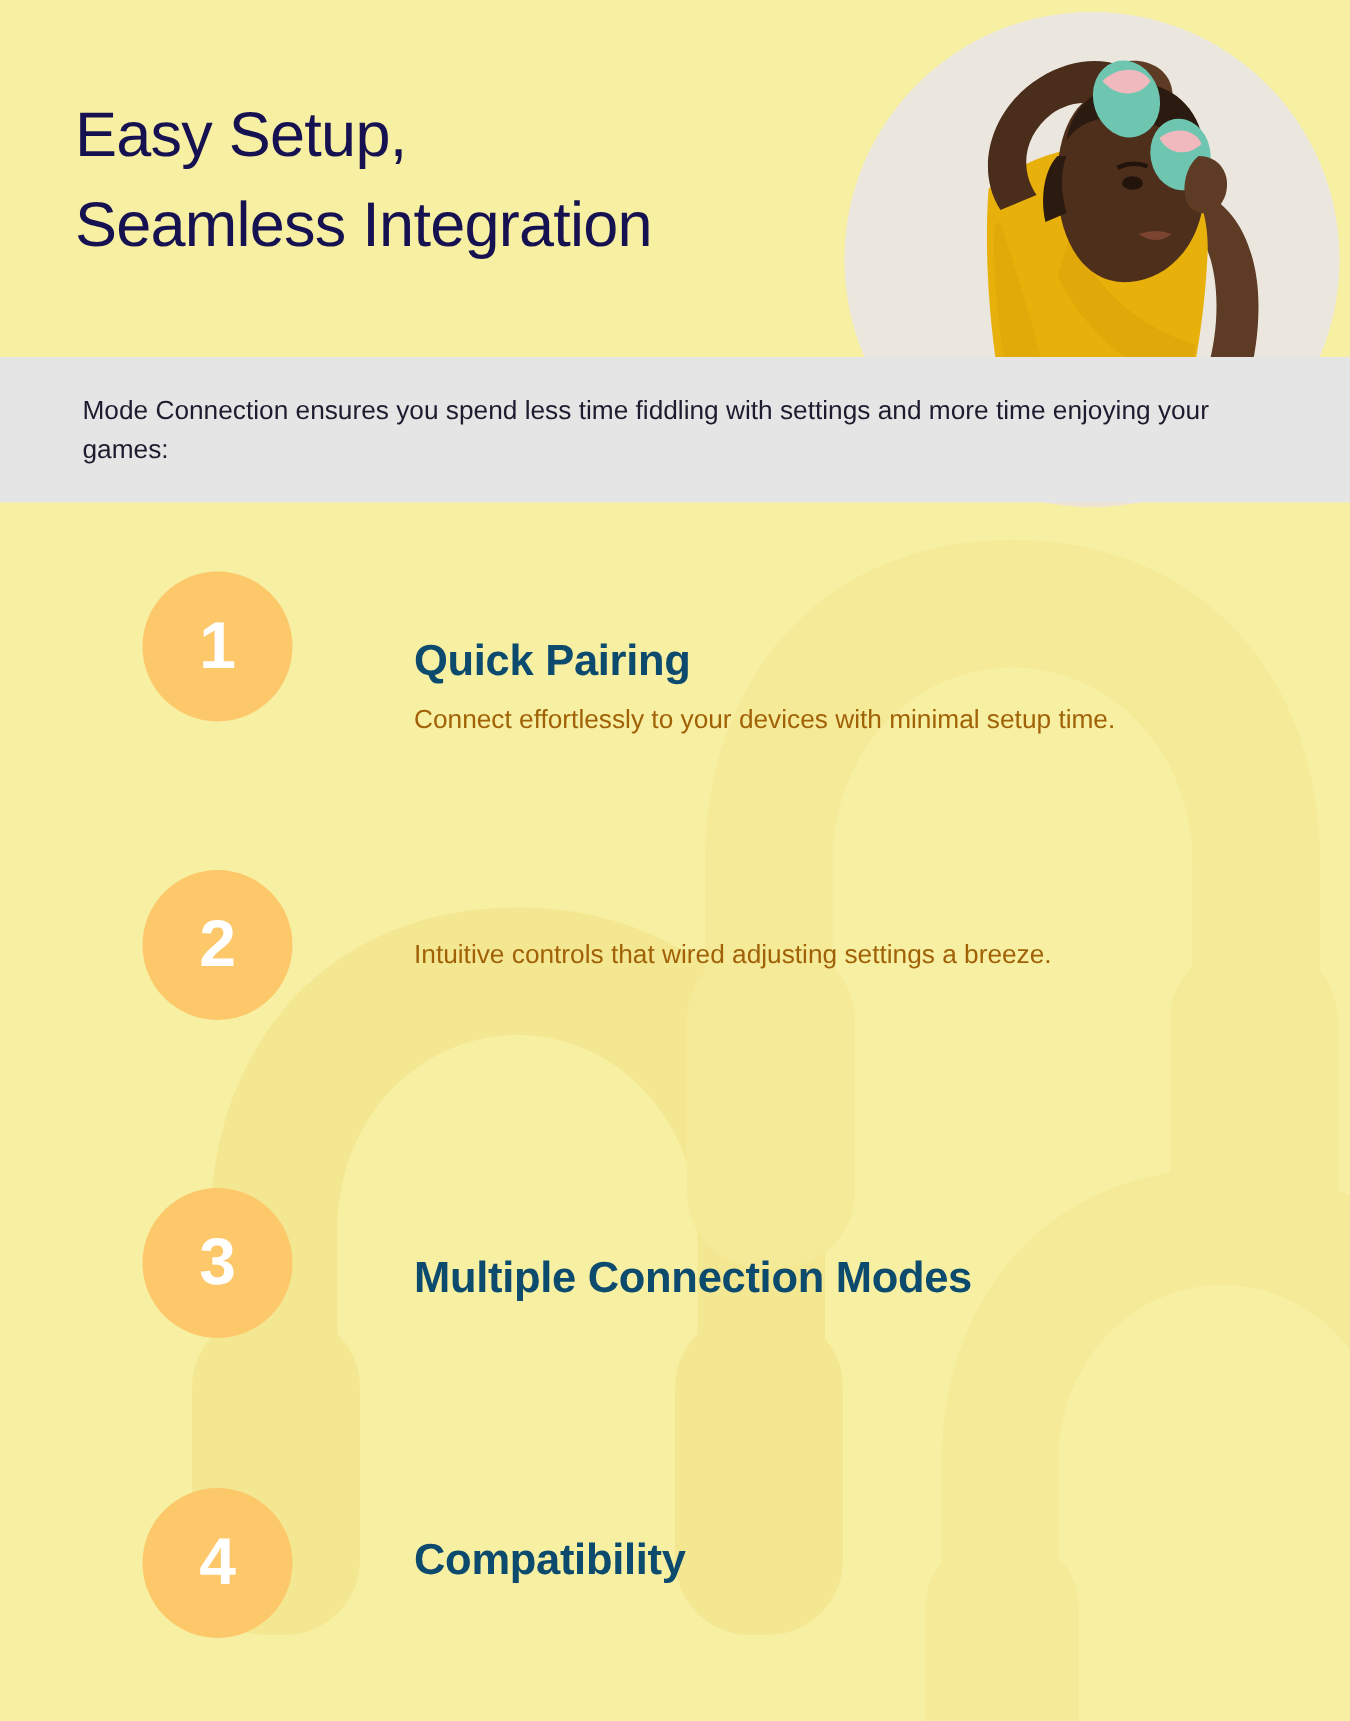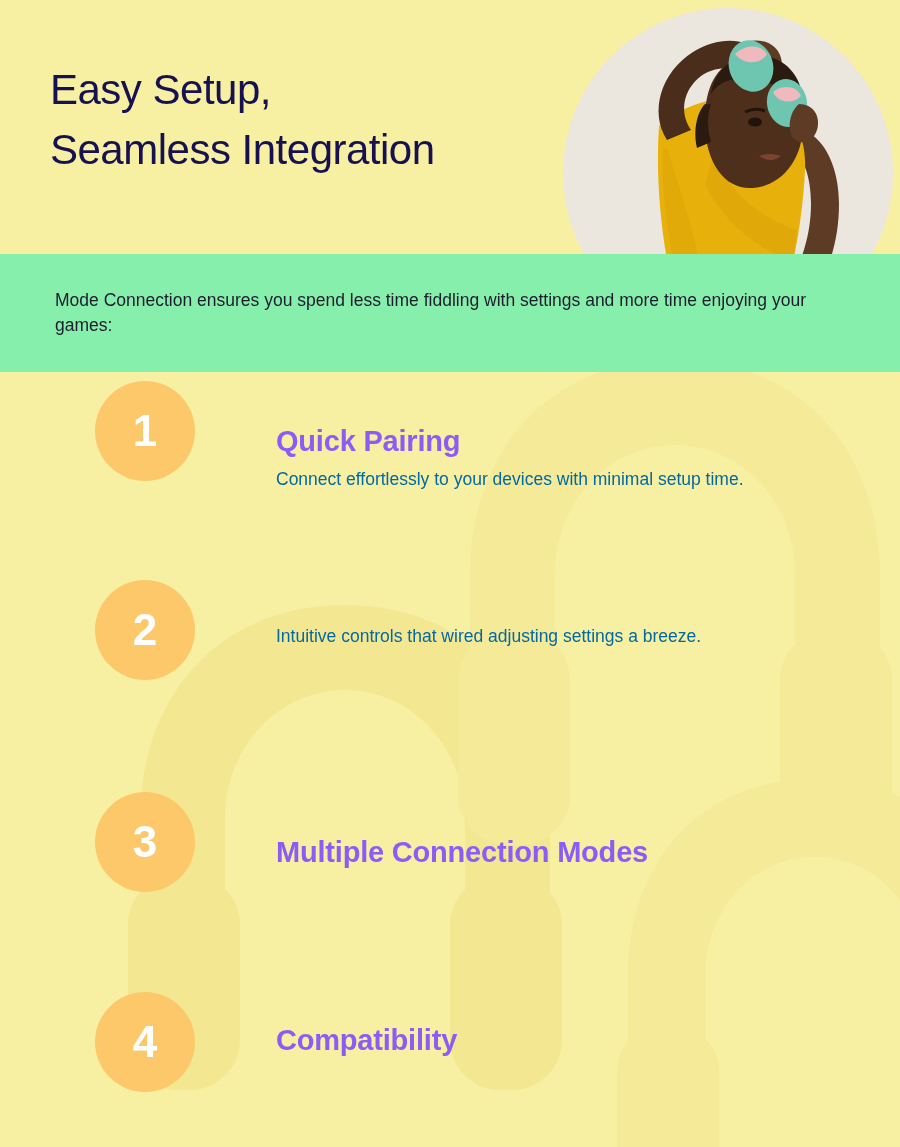--- a/index.html
+++ b/index.html
@@ -37,23 +37,23 @@
     color:#161150;
     font-weight:normal;
     font-size:42px;
     line-height:1.42;
     letter-spacing:-0.5px;
     white-space:pre-line;
   }
 
   
   .banner{
-    position:absolute; left:0; top:254px;
-    width:900px; height:118px;
-    background:#86efac;
+    position:absolute; left:0; top:238px;
+    width:900px; height:97px;
+    background:#e5e5e5;
     z-index:3;
     display:flex; align-items:center;
   }
   .banner-text{
     margin-left:55px; margin-right:60px;
     color:#1d1b2e;
     font-size:17.5px;
     line-height:1.45;
   }
 
@@ -73,29 +73,29 @@
     width:100px; height:100px;
     border-radius:50%;
     background:#fcc86a;
     color:#ffffff;
     display:flex; align-items:center; justify-content:center;
     font-size:44px; font-weight:bold;
     line-height:1;
   }
   .item-body{ position:absolute; left:276px; }
   .item-title{
-    color:#8b5cf6;
+    color:#0c4a6e;
     font-weight:bold;
     font-size:29px;
     line-height:1.15;
     letter-spacing:-0.2px;
     margin-bottom:9px;
   }
   .item-desc{
-    color:#0369a1;
+    color:#a16207;
     font-size:17.5px;
     line-height:1.42;
     max-width:578px;
     text-align:center;
   }
 </style>
 </head>
 <body>
 
 <div class="watermark-layer">

